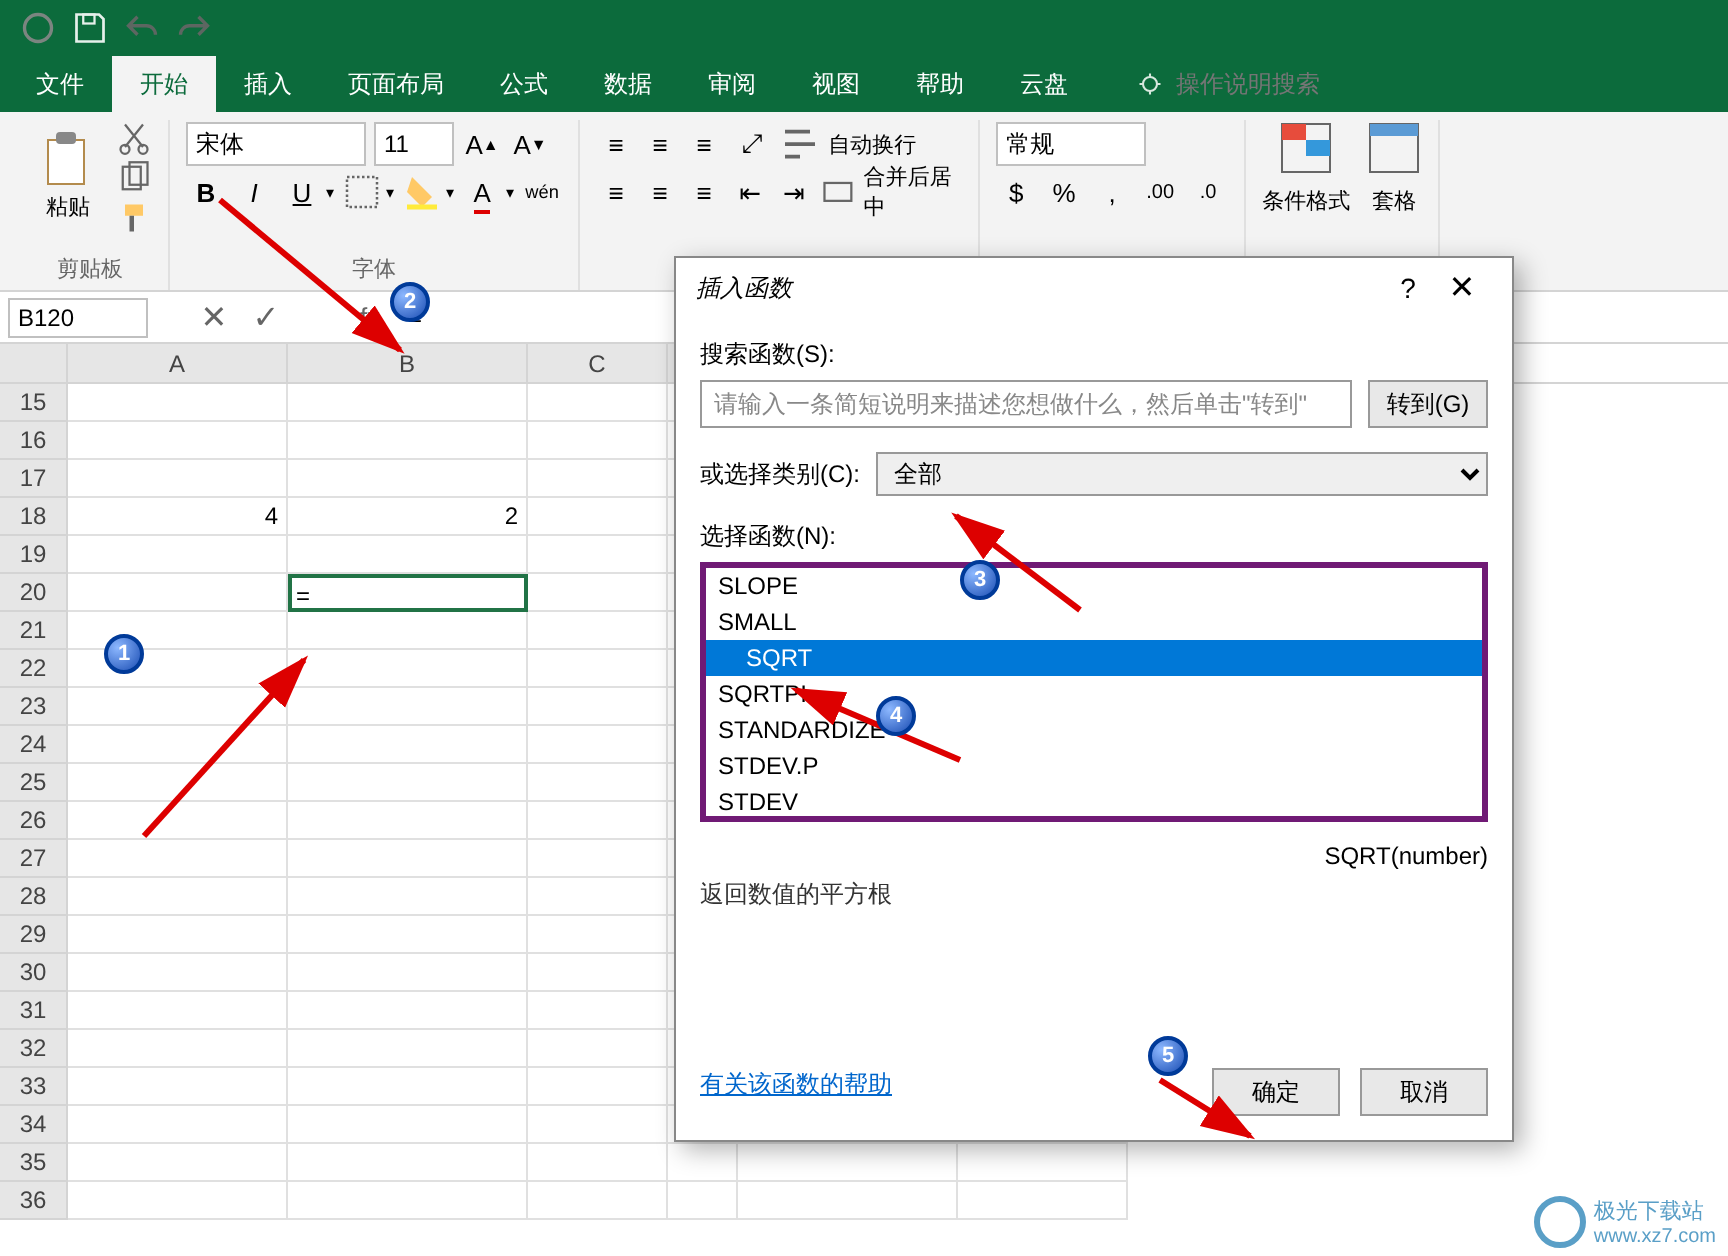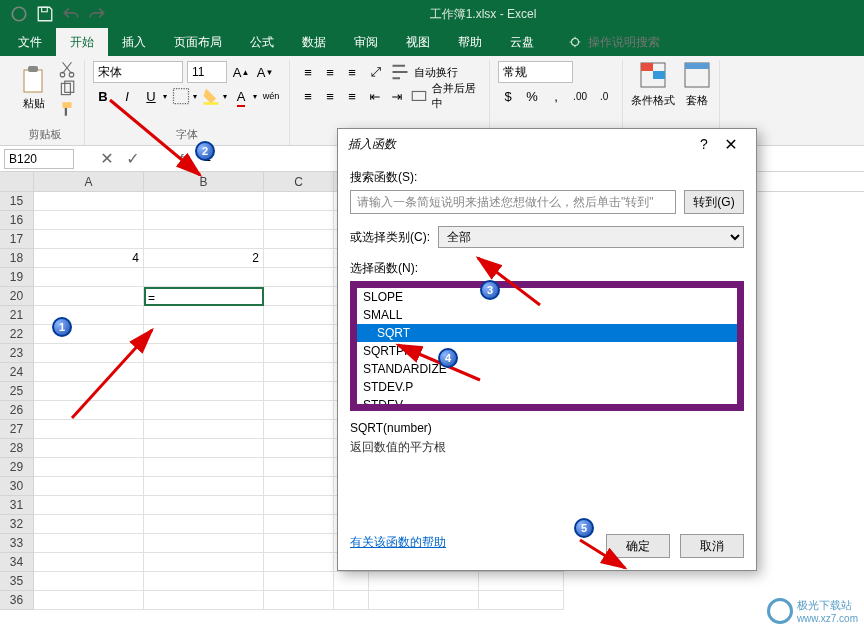--- a/index.html
+++ b/index.html
@@ -65,24 +65,24 @@
 .dialog-title .dtitle { flex: 1; font-style: italic; }
 .dialog-title .help { width: 24px; text-align: center; font-size: 14px; }
 .dialog-title .close { width: 30px; text-align: center; font-size: 16px; }
 .dialog-body { padding: 10px 12px; font-size: 12px; }
 .dlabel { font-size: 12px; margin-bottom: 4px; }
 .search-row { display: flex; gap: 8px; margin-bottom: 12px; }
 .search-input { flex: 1; border: 1px solid #999; height: 24px; padding: 2px 6px; font-size: 12px; color: #888; }
 .go-btn { width: 60px; height: 24px; border: 1px solid #999; background: #e8e8e8; font-size: 12px; }
 .cat-row { display: flex; align-items: center; gap: 8px; margin-bottom: 12px; }
 .cat-select { flex: 1; border: 1px solid #999; height: 22px; font-size: 12px; padding: 0 4px; }
-.func-list { border: 7px solid #701a75; height: 130px; overflow-y: auto; margin-bottom: 10px; position: relative; }
+.func-list { border: 3px solid #701a75; height: 130px; overflow-y: auto; margin-bottom: 10px; position: relative; }
 .func-item { padding: 2px 6px; font-size: 12px; }
 .func-item.selected { background: #0078d7; color: #fff; padding-left: 20px; }
-.func-sig { font-size: 12px; margin-bottom: 4px; }
+.func-sig { font-size: 12px; margin-bottom: 4px; text-align: right; }
 .func-desc { font-size: 12px; color: #333; margin-bottom: 60px; }
 .help-link { color: #0066cc; text-decoration: underline; font-size: 12px; }
 .dialog-footer { display: flex; gap: 10px; padding: 8px 12px 12px; }
 .dialog-footer .spacer { flex: 1; }
 .dlg-btn { width: 64px; height: 24px; border: 1px solid #999; background: #e8e8e8; font-size: 12px; }
 .func-list::-webkit-scrollbar { width: 16px; }
 .func-list::-webkit-scrollbar-thumb { background: #c0c0c0; }
 .func-list::-webkit-scrollbar-track { background: #f0f0f0; }
 
 
@@ -110,23 +110,20 @@
     <div class="qat-btn">
         <svg viewBox="0 0 16 16">
           <path d="M6 3L2 7l4 4M2 7h8a4 4 0 014 4" fill="none" stroke="#666" stroke-width="1.5"></path>
         </svg>
       </div>
     <div class="qat-btn">
         <svg viewBox="0 0 16 16">
           <path d="M10 3l4 4-4 4M14 7H6a4 4 0 00-4 4" fill="none" stroke="#666" stroke-width="1.5"></path>
         </svg>
       </div>
-  </div>
-  <div class="title">
-    <span>工作簿1.xlsx</span> - <span>Excel</span>
   </div>
 </div>
 
 <div class="ribbon-tabs">
   <div class="ribbon-tab">文件</div>
   <div class="ribbon-tab active">开始</div>
   <div class="ribbon-tab">插入</div>
   <div class="ribbon-tab">页面布局</div>
   <div class="ribbon-tab">公式</div>
   <div class="ribbon-tab">数据</div>

